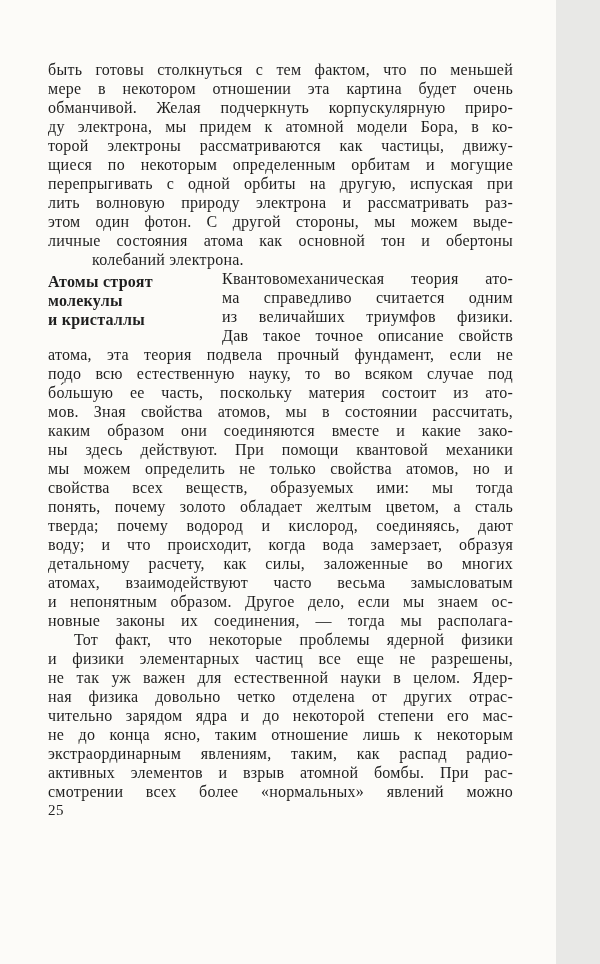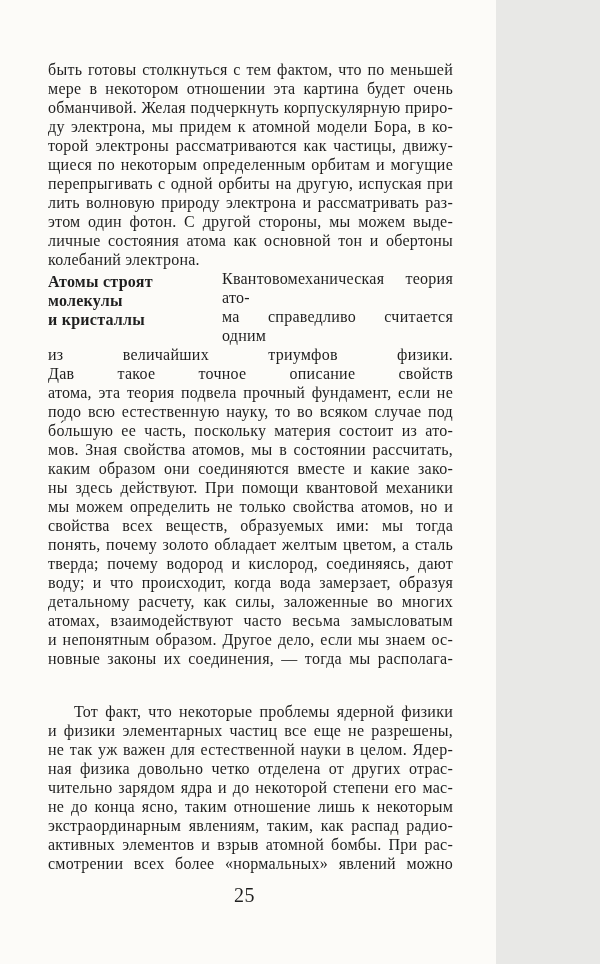--- a/index.html
+++ b/index.html
@@ -2,67 +2,66 @@
 <html><head>
 <meta charset="utf-8">
 <style>
   html, body {
     margin: 0;
     padding: 0;
     background: #e8e8e6;
   }
   .page {
     position: relative;
-    width: 496px;
+    width: 556px;
     height: 964px;
     background: #fcfbf8;
     overflow: hidden;
     font-family: "Liberation Serif", "DejaVu Serif", serif;
     color: #1f1f1f;
   }
   .text-block {
     padding: 60px 43px 0 48px;
     font-size: 16px;
     line-height: 19px;
     letter-spacing: 0.25px;
   }
   .ln {
     text-align: justify;
     text-align-last: justify;
     white-space: normal;
     min-height: 19px;
   }
   .ln.end {
     text-align-last: left;
+    margin-left: 44px;
   }
   .ln.indent {
     text-indent: 26px;
-    margin-top: 34px;
   }
   .side-heading {
     float: left;
     width: 174px;
     height: 75px;
     padding-top: 3px;
     box-sizing: border-box;
     font-weight: bold;
   }
   .sh-line {
     line-height: 19px;
   }
   .para.section::after {
     content: "";
     display: block;
     clear: both;
   }
   .page-number {
-    margin-top: 13px;
     padding-right: 12px;
-    text-align: center;
-    font-size: 20px;
+    text-align: left;
+    font-size: 15px;
     line-height: 19px;
     letter-spacing: 0.5px;
   }
 </style>
 </head>
 <body>
 
 <div class="page">
   <div class="text-block">
 

